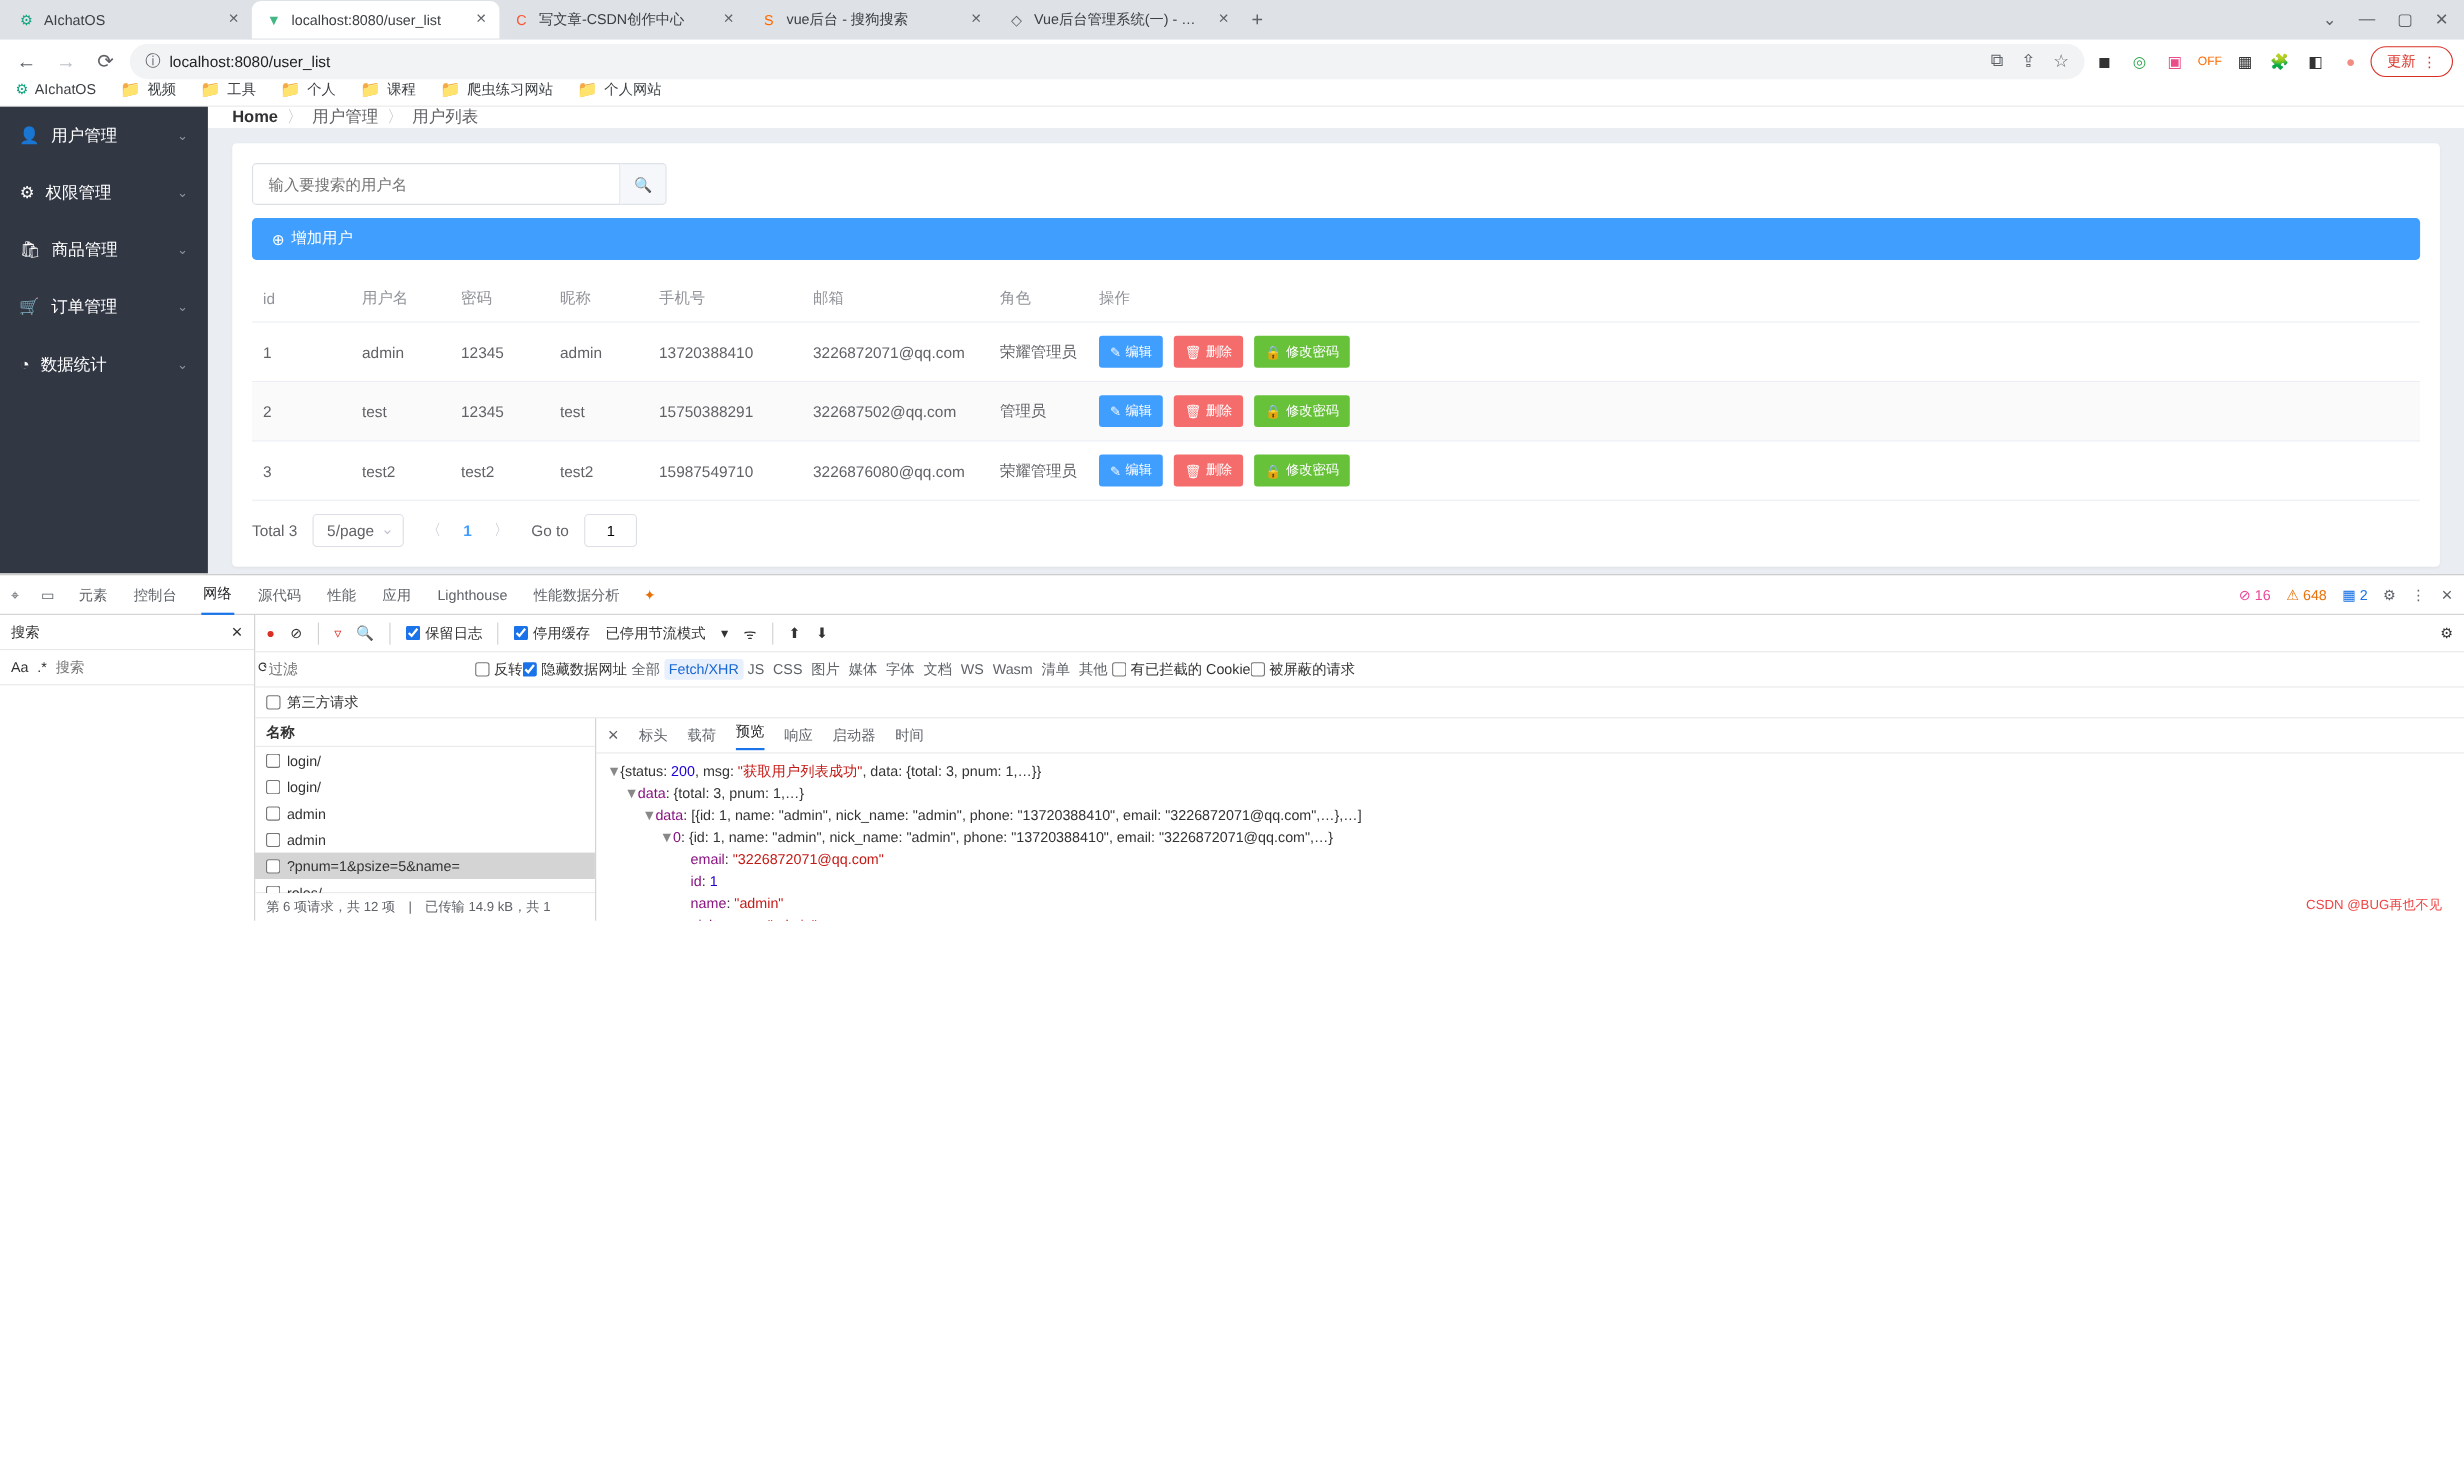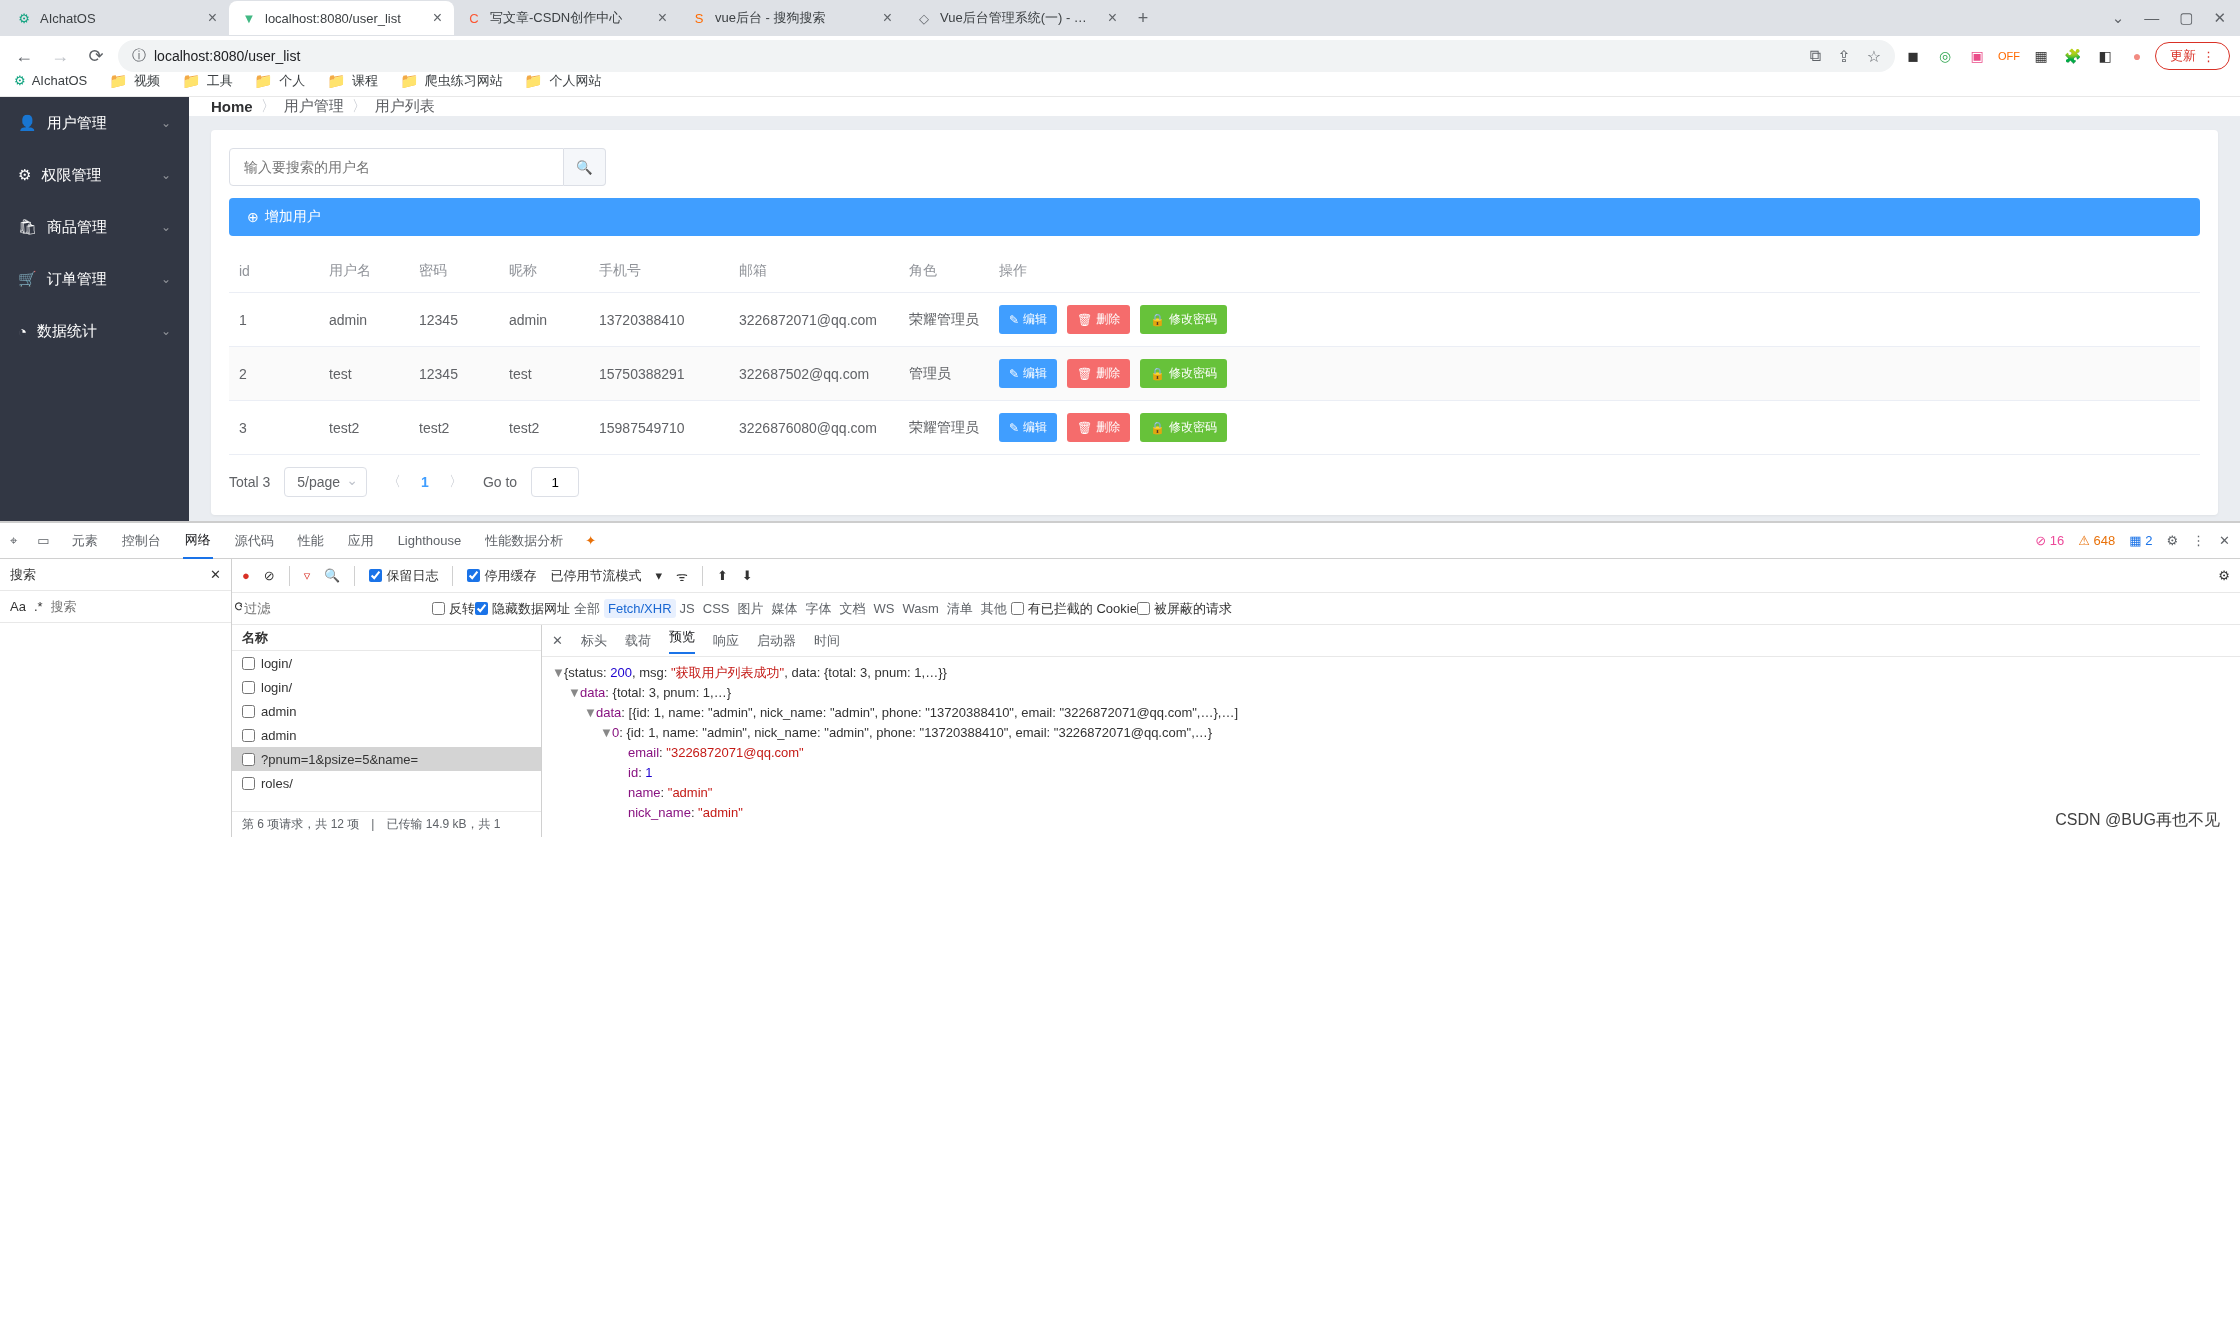--- a/index.html
+++ b/index.html
@@ -110,21 +110,21 @@
     .dt-preview { flex: 1; display: flex; flex-direction: column; position: relative; }
     .preview-tabs { height: 32px; display: flex; align-items: center; padding: 0 10px; gap: 18px; border-bottom: 1px solid #e8e8e8; color: #5f6368; }
     .preview-tabs .pt.active { color: #202124; border-bottom: 2px solid #1a73e8; padding-bottom: 6px; }
     .preview-body { flex: 1; overflow: auto; padding: 6px 10px; line-height: 20px; font-family: Menlo, Consolas, monospace; font-size: 13px; }
     .tk-key { color: #881280; }
     .tk-str { color: #c41a16; }
     .tk-num { color: #1c00cf; }
     .tk-kw { color: #333; }
     .disclosure { color: #888; margin-right: 2px; display: inline-block; width: 10px; }
 
-    .watermark { position: absolute; right: 20px; bottom: 6px; font-size: 16px; color: #404040; }
+    .watermark { position: absolute; right: 20px; bottom: 6px; font-size: 12px; color: #ef4444; }
   </style>
 </head>
 <body>
 
 <div class="browser-chrome">
   <div class="tabs-row">
     <div id="tabs-mount" style="display: contents;"><div class="tab">
           <span class="tab-icon" style="color:#10a37f">⚙</span>
     <span class="tab-title">AIchatOS</span>
     <span class="tab-close">×</span>
@@ -401,20 +401,24 @@
         <span id="filter-types-mount" style="display:contents"><span class="filter-type">全部</span><span class="filter-type active">Fetch/XHR</span><span class="filter-type">JS</span><span class="filter-type">CSS</span><span class="filter-type">图片</span><span class="filter-type">媒体</span><span class="filter-type">字体</span><span class="filter-type">文档</span><span class="filter-type">WS</span><span class="filter-type">Wasm</span><span class="filter-type">清单</span><span class="filter-type">其他</span></span>
         <label class="dt-cb">
             <input type="checkbox" style="">
             <span>有已拦截的 Cookie</span>
           </label>
         <label class="dt-cb">
             <input type="checkbox" style="">
             <span>被屏蔽的请求</span>
           </label>
       </div>
+      <div class="dt-third">
+        <input type="checkbox" style="">
+        <span>第三方请求</span>
+      </div>
 
       <div style="flex:1; display:flex; min-height:0">
 
         <div class="dt-requests">
           <div class="req-head">名称</div>
           <div class="req-list" id="req-list-mount">
               <div class="req-item">
                 <input type="checkbox" style="">
                 <span>login/</span>
               </div>

